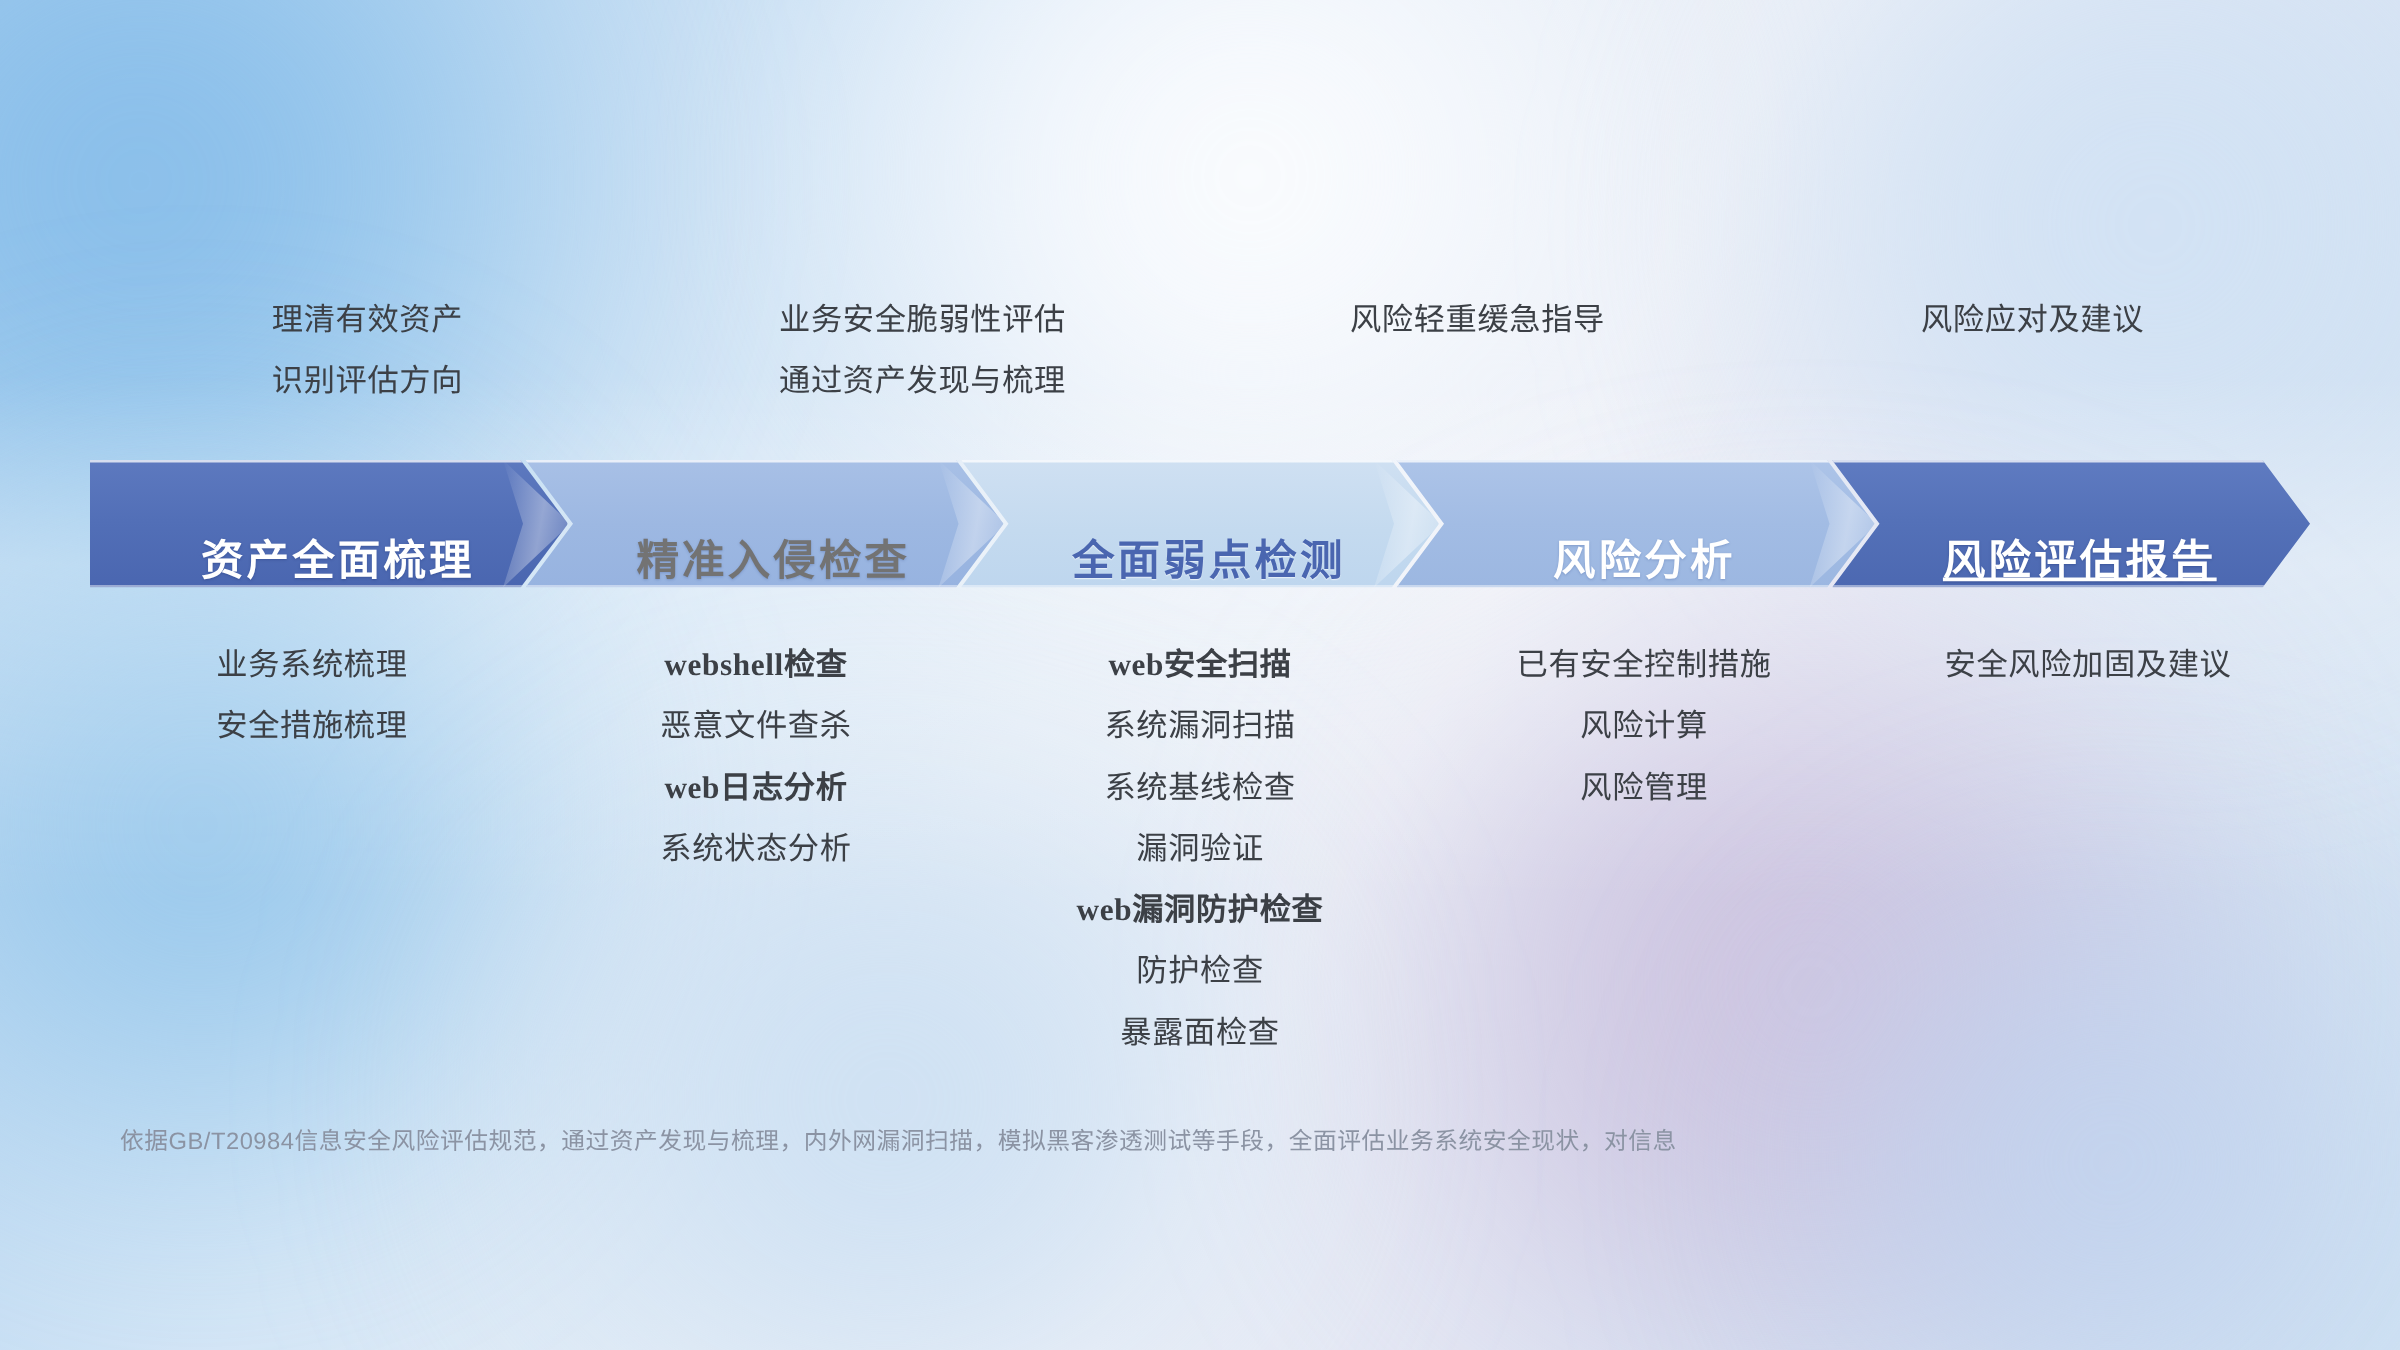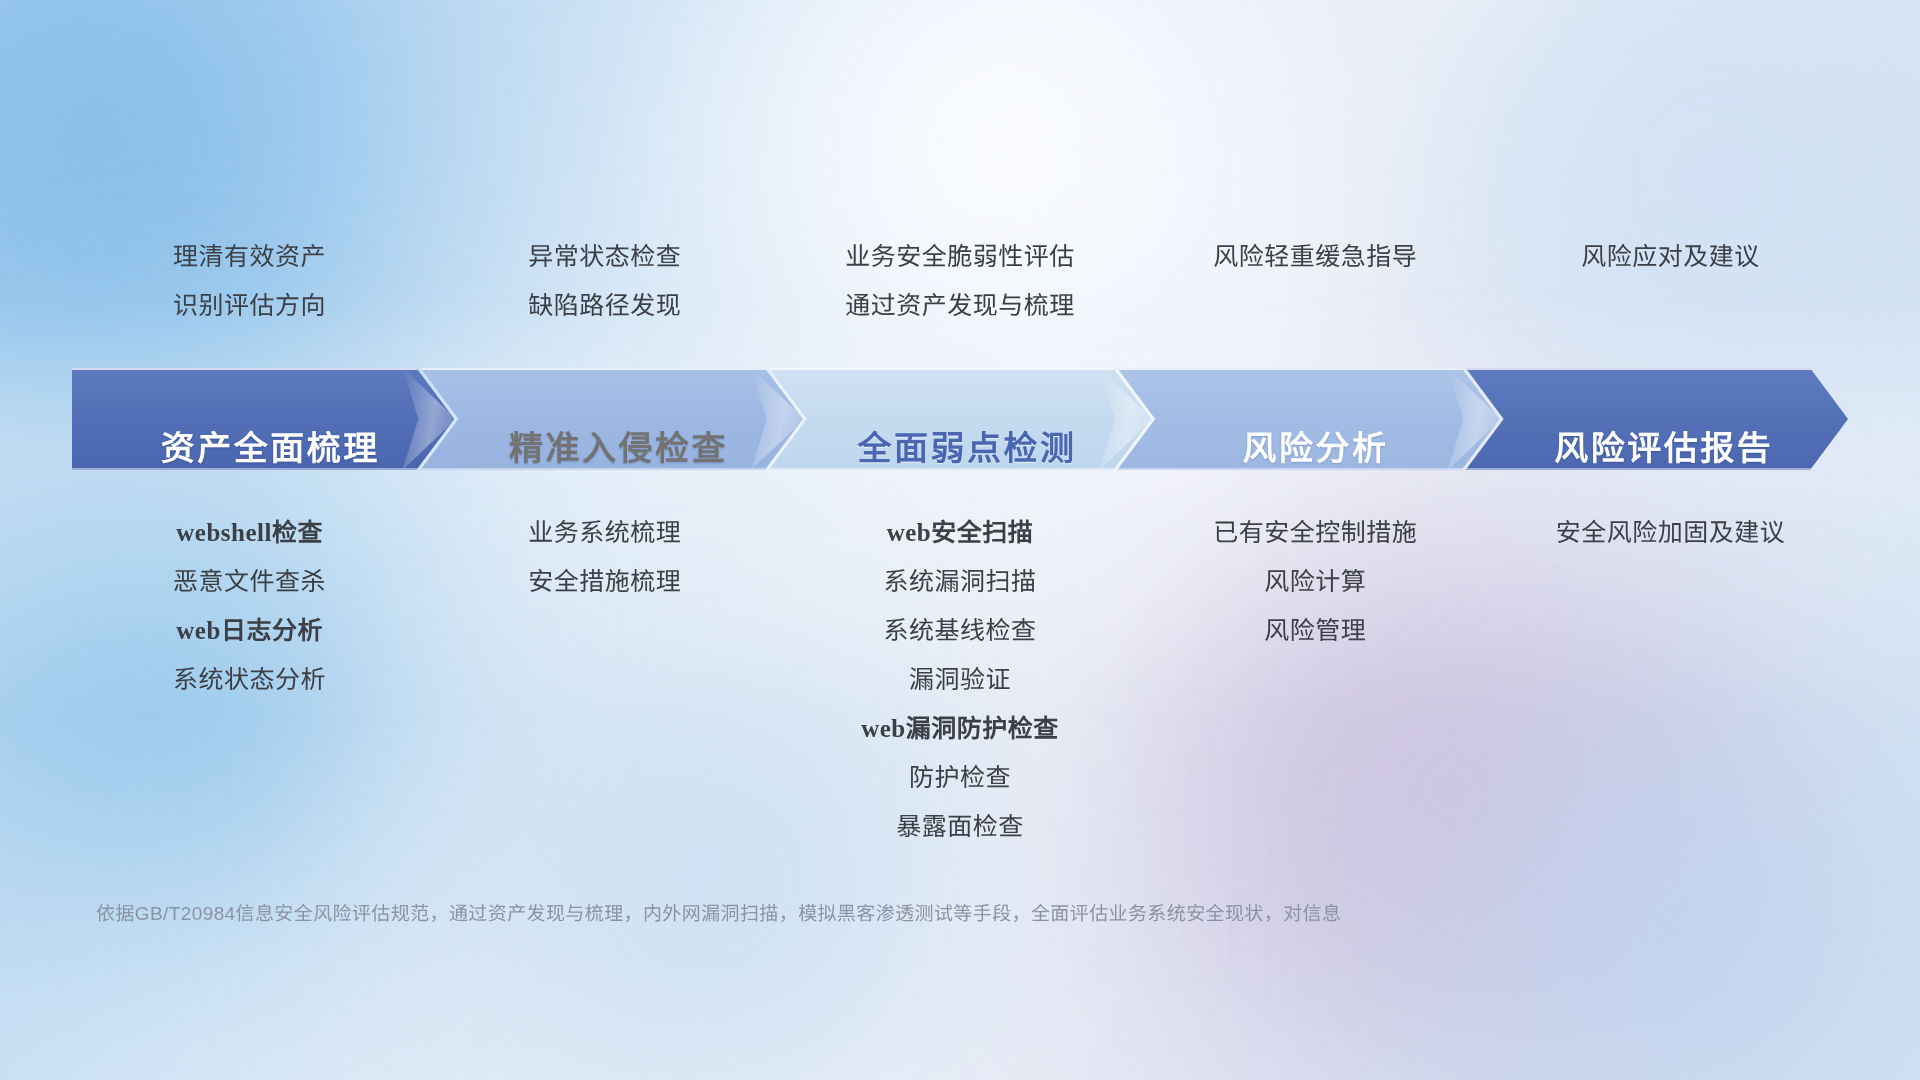--- a/index.html
+++ b/index.html
@@ -129,21 +129,21 @@
   .c-mid   .face { background:linear-gradient(180deg,#a8c0e6 0%,#9db8e2 50%,#97b3e0 100%); }
   .c-mid   .chev-label { color:#737373; text-shadow:0 1px 2px rgba(60,85,150,0.30); }
 
   .c-light .face { background:linear-gradient(180deg,#cfe0f2 0%,#c4daef 55%,#bed6ee 100%); }
   .c-light .chev-label { color:#4a66b0; text-shadow:0 1px 1px rgba(255,255,255,0.65); }
 
   .c-mid2  .face { background:linear-gradient(180deg,#adc4e8 0%,#a2bce4 50%,#9cb7e1 100%); }
   .c-mid2  .chev-label { color:#ffffff; text-shadow:0 1px 2px rgba(60,85,150,0.30); }
 
   .c-dark2 .face { background:linear-gradient(180deg,#5f7bc1 0%,#5471b8 48%,#4c68b1 100%); }
-  .c-dark2 .chev-label { color:#ffffff; text-shadow:0 1px 2px rgba(30,50,110,0.35); }
+  .c-dark2 .chev-label { color:#ffffff; text-shadow:0 1px 2px rgba(30,50,110,0.35);text-decoration:underline; }
 
   
   .chev .notch {
     position:absolute; right:-2px; top:0; bottom:0; width:54px;
     background:linear-gradient(100deg, rgba(255,255,255,0) 0%, rgba(255,255,255,0.38) 55%, rgba(255,255,255,0.10) 100%);
     -webkit-clip-path:polygon(0 0, 100% 50%, 0 100%, 16px 50%);
     clip-path:polygon(0 0, 100% 50%, 0 100%, 16px 50%);
     pointer-events:none;
   }
 
@@ -176,24 +176,20 @@
 </div>
 
 <div id="content">
 
   <div class="label-row top-row">
     <div class="label-col">
       <div class="note">理清有效资产</div>
       <div class="note">识别评估方向</div>
     </div>
     <div class="label-col">
-      <div class="note">异常状态检查</div>
-      <div class="note">缺陷路径发现</div>
-    </div>
-    <div class="label-col">
       <div class="note">业务安全脆弱性评估</div>
       <div class="note">通过资产发现与梳理</div>
     </div>
     <div class="label-col">
       <div class="note">风险轻重缓急指导</div>
     </div>
     <div class="label-col">
       <div class="note">风险应对及建议</div>
     </div>
   </div>
@@ -224,29 +220,29 @@
       <span class="chev-label">风险分析</span>
     </div>
     <div class="chev c-dark2">
       <div class="face"></div>
       <div class="edge"></div>
       <span class="chev-label">风险评估报告</span>
     </div>
   </div>
 
   <div class="label-row bottom-row">
+    <div class="label-col">
+      <div class="note">业务系统梳理</div>
+      <div class="note">安全措施梳理</div>
+    </div>
     <div class="label-col">
       <div class="note en-lead"><span class="en">webshell</span><span>检查</span></div>
       <div class="note">恶意文件查杀</div>
       <div class="note en-lead"><span class="en">web</span><span>日志分析</span></div>
       <div class="note">系统状态分析</div>
-    </div>
-    <div class="label-col">
-      <div class="note">业务系统梳理</div>
-      <div class="note">安全措施梳理</div>
     </div>
     <div class="label-col">
       <div class="note en-lead"><span class="en">web</span><span>安全扫描</span></div>
       <div class="note">系统漏洞扫描</div>
       <div class="note">系统基线检查</div>
       <div class="note">漏洞验证</div>
       <div class="note en-lead"><span class="en">web</span><span>漏洞防护检查</span></div>
       <div class="note">防护检查</div>
       <div class="note">暴露面检查</div>
     </div>

